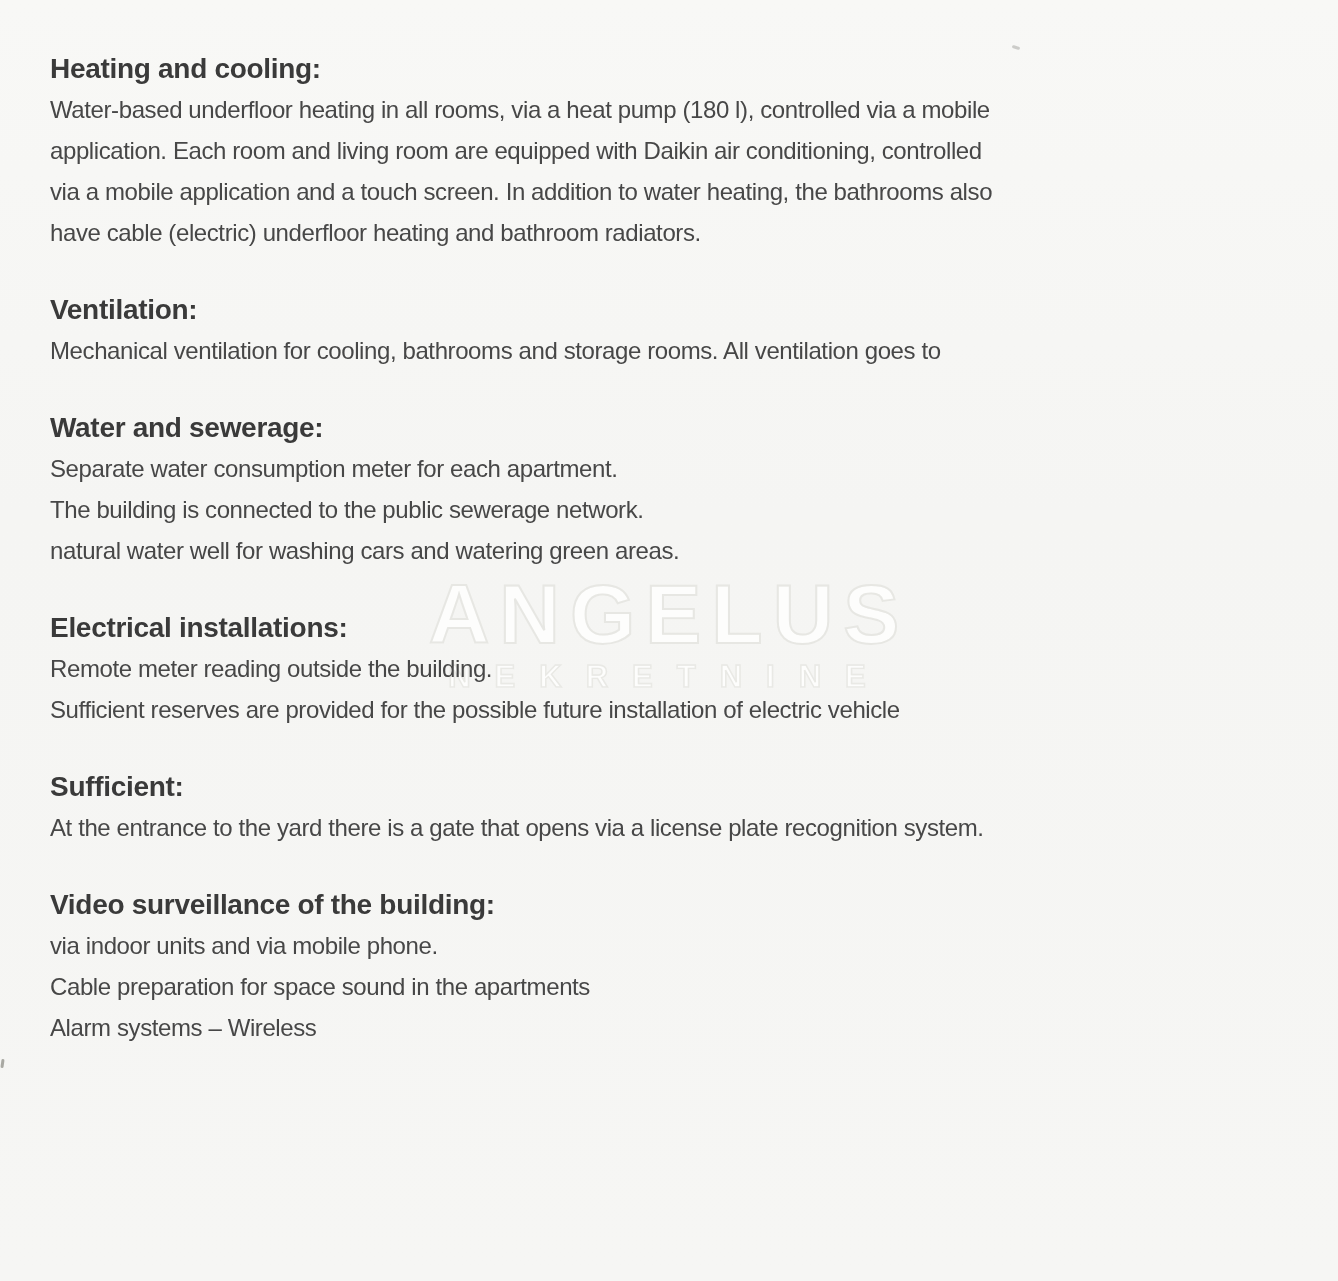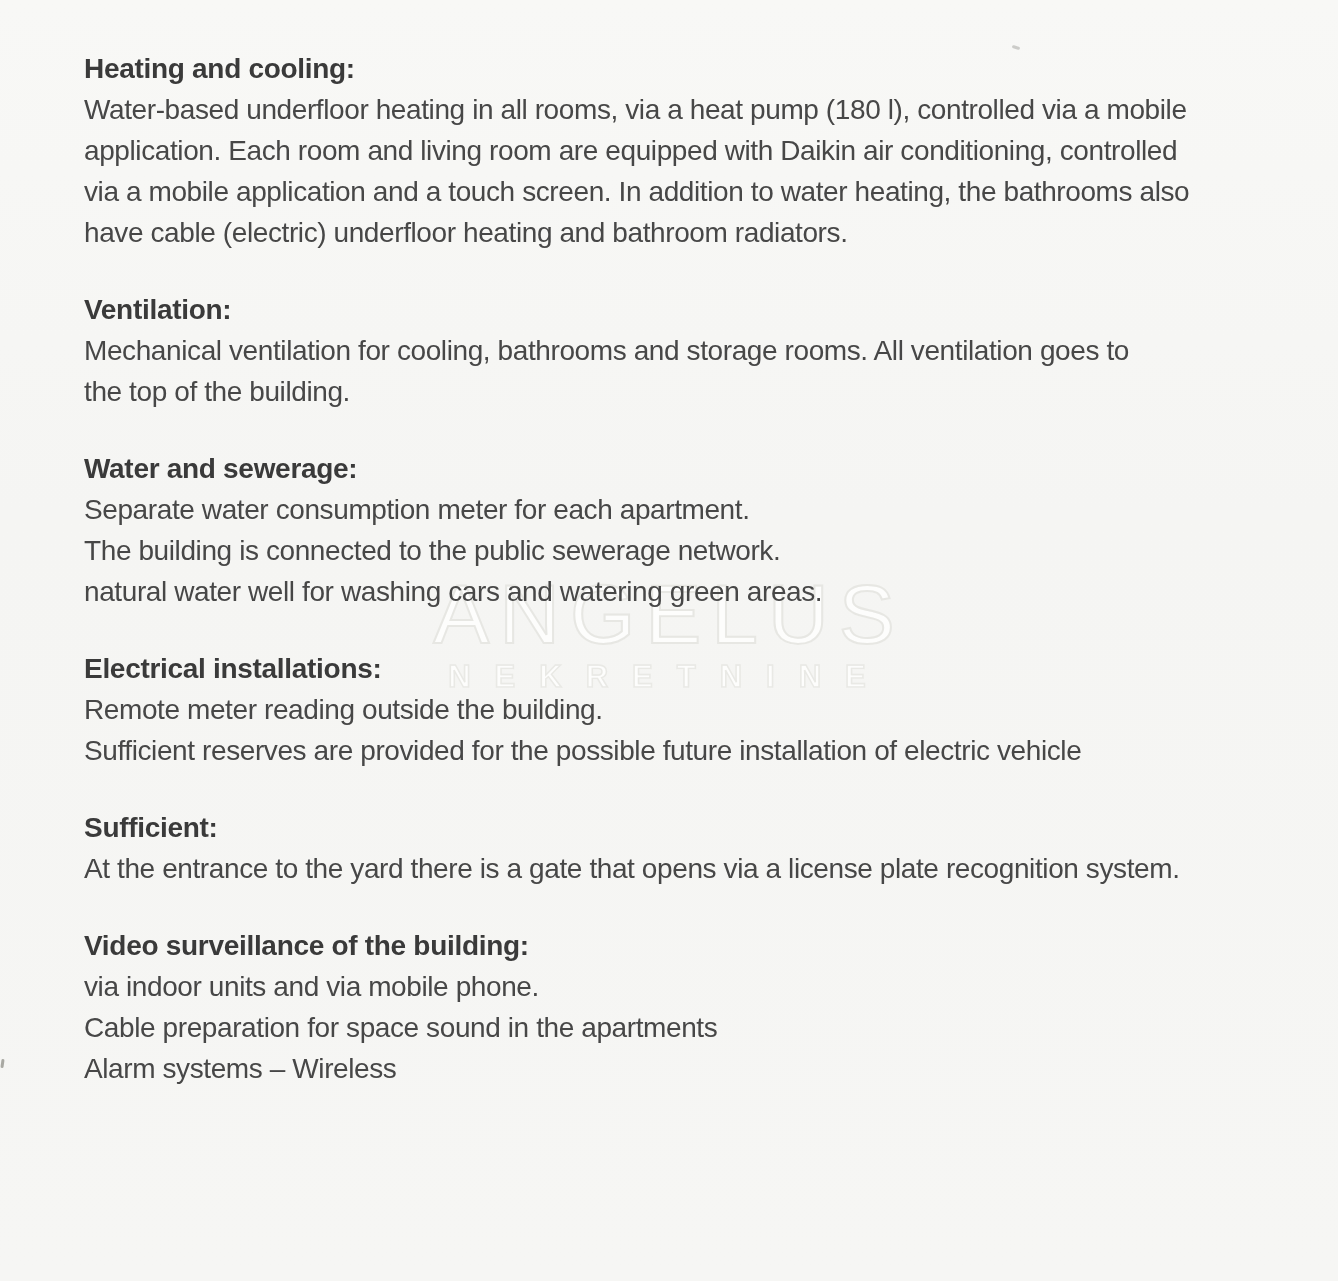--- a/index.html
+++ b/index.html
@@ -27,21 +27,21 @@
     top: 570px;
     left: 0;
     width: 100%;
     text-align: center;
     z-index: 1;
     user-select: none;
     pointer-events: none;
   }
   .wm1 {
     font-size: 84px;
-    font-weight: 400;
+    font-weight: 700;
     line-height: 88px;
     letter-spacing: 10px;
     color: #f2f2ef;
     -webkit-text-fill-color: transparent;
     -webkit-text-stroke: 2px #e7e7e3;
     text-shadow: 0 1px 0 #fdfdfc;
   }
   .wm2 {
     margin-top: 2px;
     font-size: 31px;
@@ -51,34 +51,33 @@
     color: #f1f1ee;
     -webkit-text-fill-color: transparent;
     -webkit-text-stroke: 1.5px #e9e9e5;
     text-shadow: 0 1px 0 #fdfdfc;
   }
   
   .content {
     position: relative;
     z-index: 2;
     padding: 48px 48px 0 50px;
-    margin-left: 34px;
   }
   .sec { margin: 0; }
   .sec + .sec { margin-top: 36px; }
   .h {
     margin: 0;
     font-size: 28px;
     font-weight: 700;
     line-height: 41px;
     letter-spacing: -0.3px;
     color: #3a3a3a;
   }
   .line {
-    font-size: 28px;
+    font-size: 24px;
     line-height: 41px;
     letter-spacing: -0.4px;
     color: #474747;
     white-space: nowrap;
   }
   
   .speck {
     position: absolute;
     z-index: 3;
     display: block;
@@ -121,21 +120,20 @@
       <h2 class="h">Heating and cooling:</h2>
       <div class="line">Water-based underfloor heating in all rooms, via a heat pump (180 l), controlled via a mobile</div>
       <div class="line">application. Each room and living room are equipped with Daikin air conditioning, controlled</div>
       <div class="line">via a mobile application and a touch screen. In addition to water heating, the bathrooms also</div>
       <div class="line">have cable (electric) underfloor heating and bathroom radiators.</div>
     </section>
 
     <section class="sec">
       <h2 class="h">Ventilation:</h2>
       <div class="line">Mechanical ventilation for cooling, bathrooms and storage rooms. All ventilation goes to</div>
-      <div class="line">the top of the building.</div>
     </section>
 
     <section class="sec">
       <h2 class="h">Water and sewerage:</h2>
       <div class="line">Separate water consumption meter for each apartment.</div>
       <div class="line">The building is connected to the public sewerage network.</div>
       <div class="line">natural water well for washing cars and watering green areas.</div>
     </section>
 
     <section class="sec">

